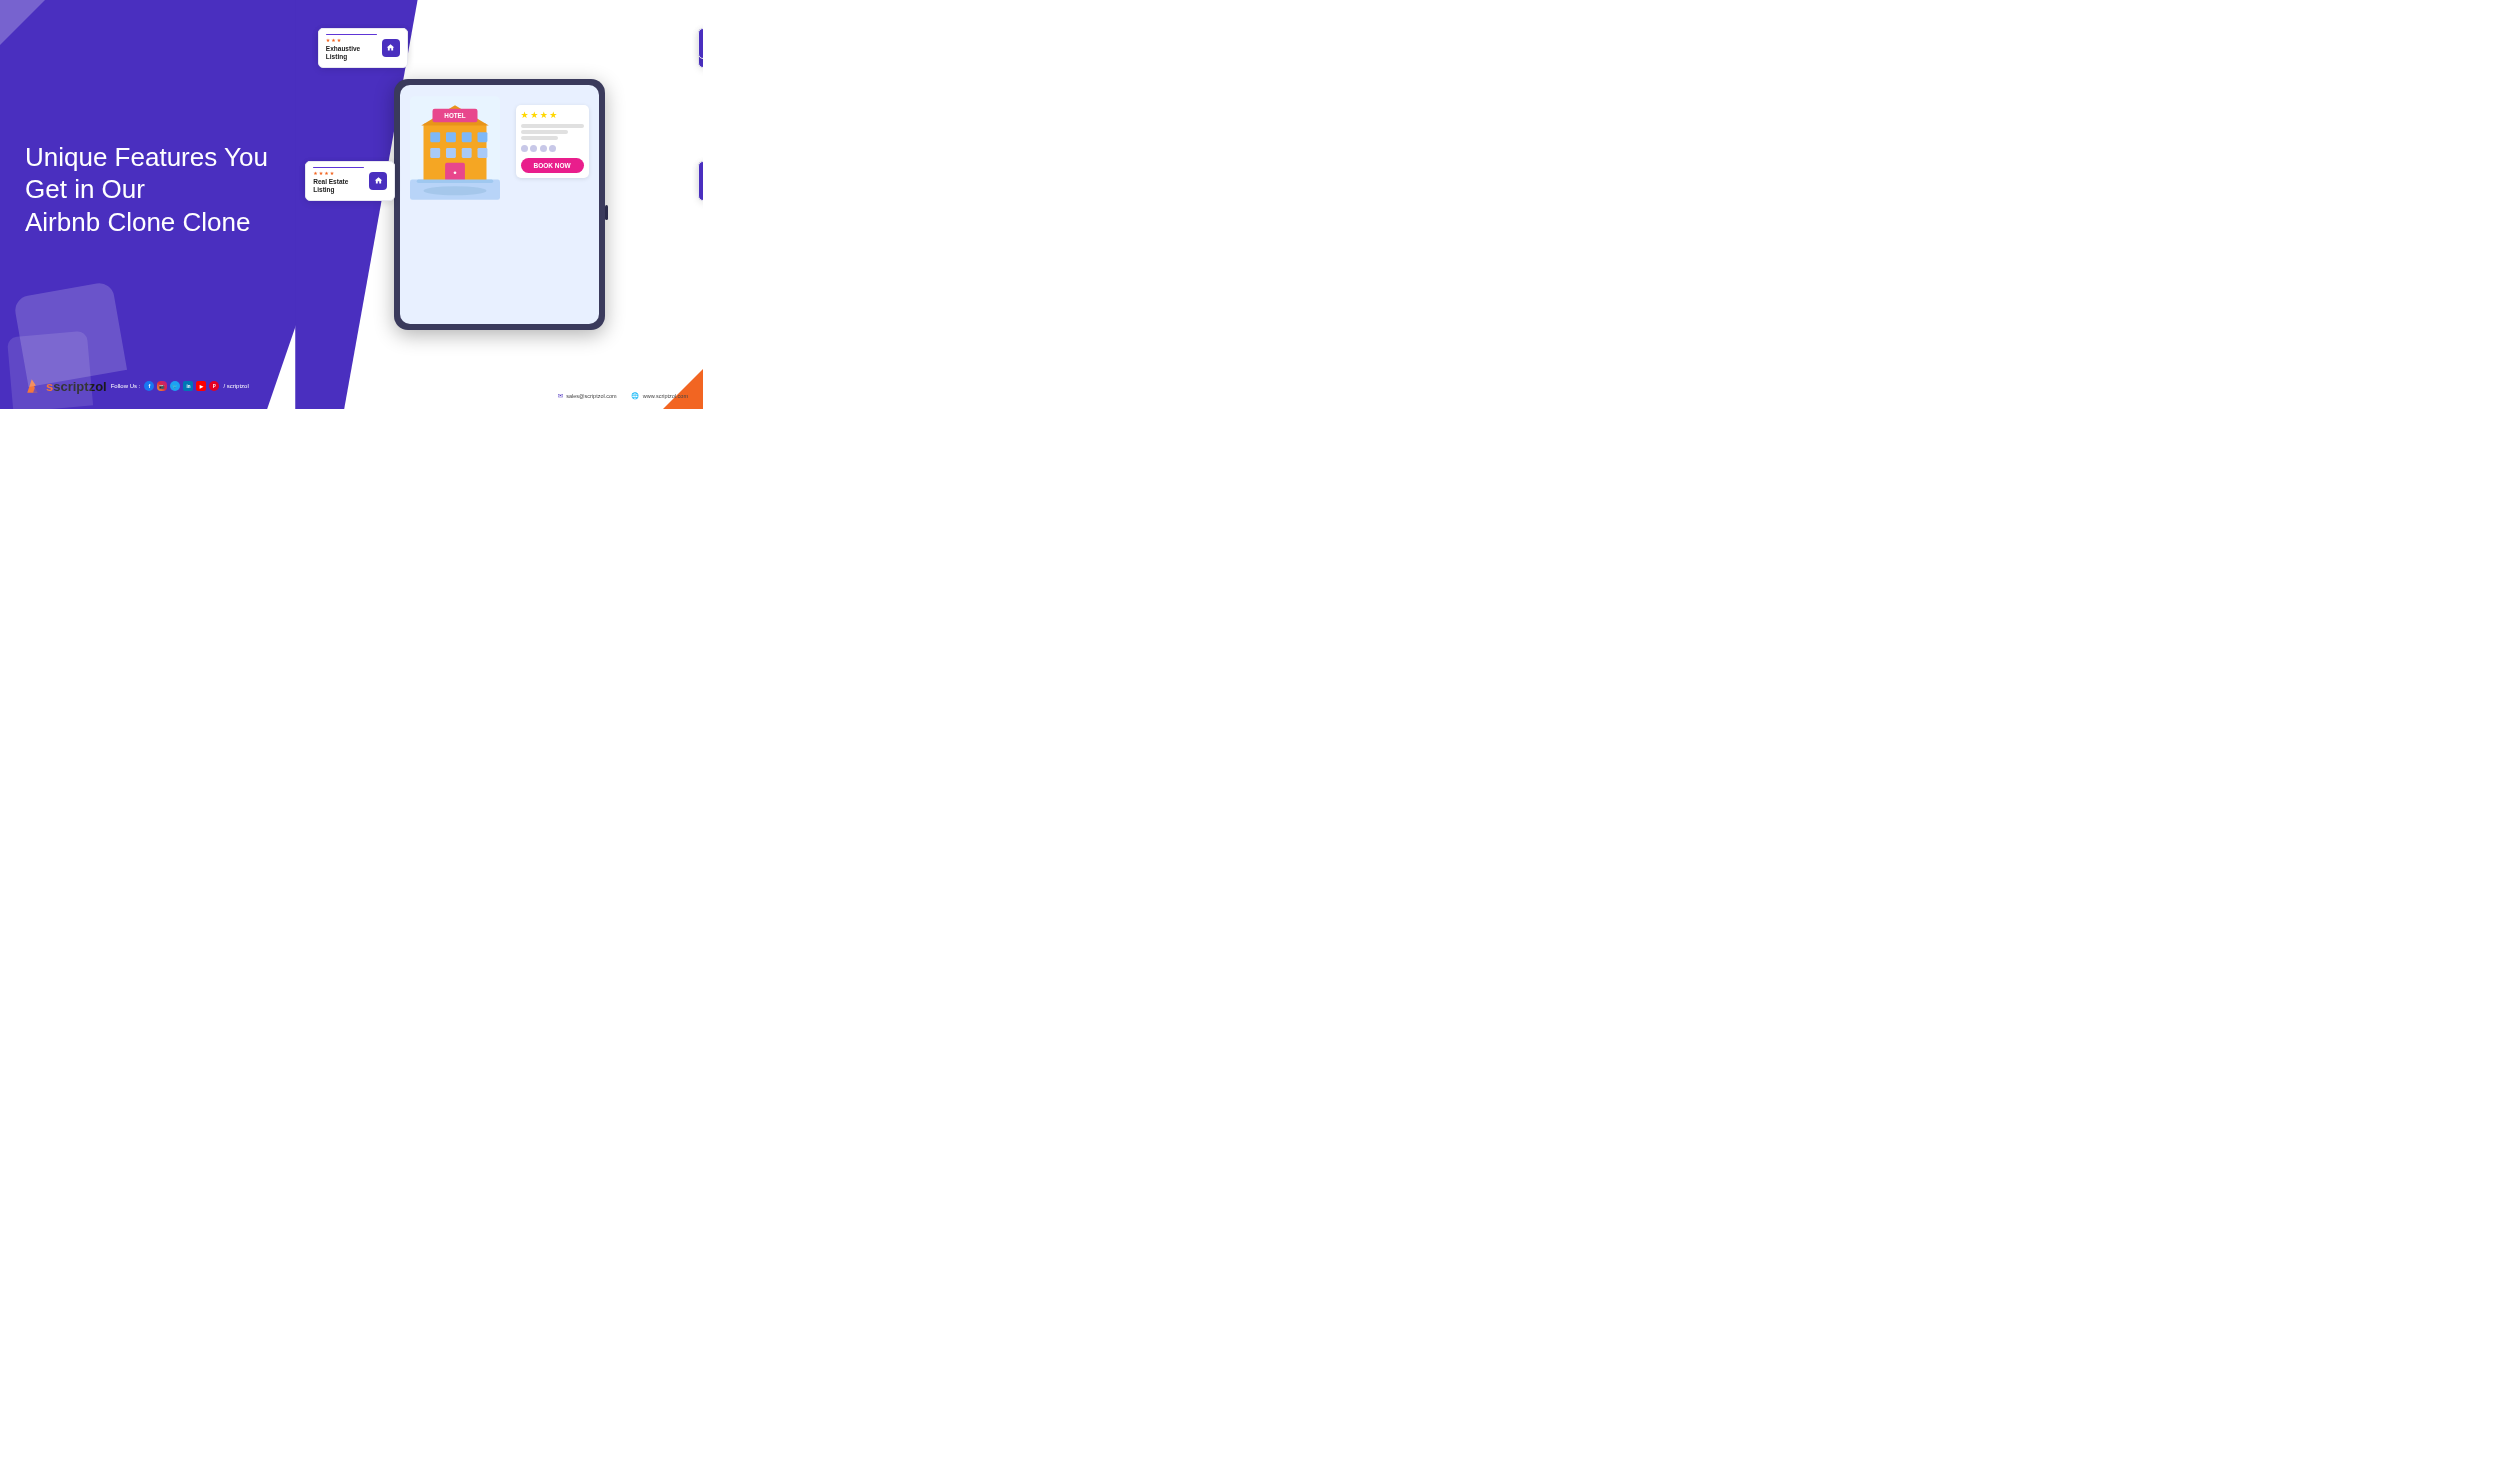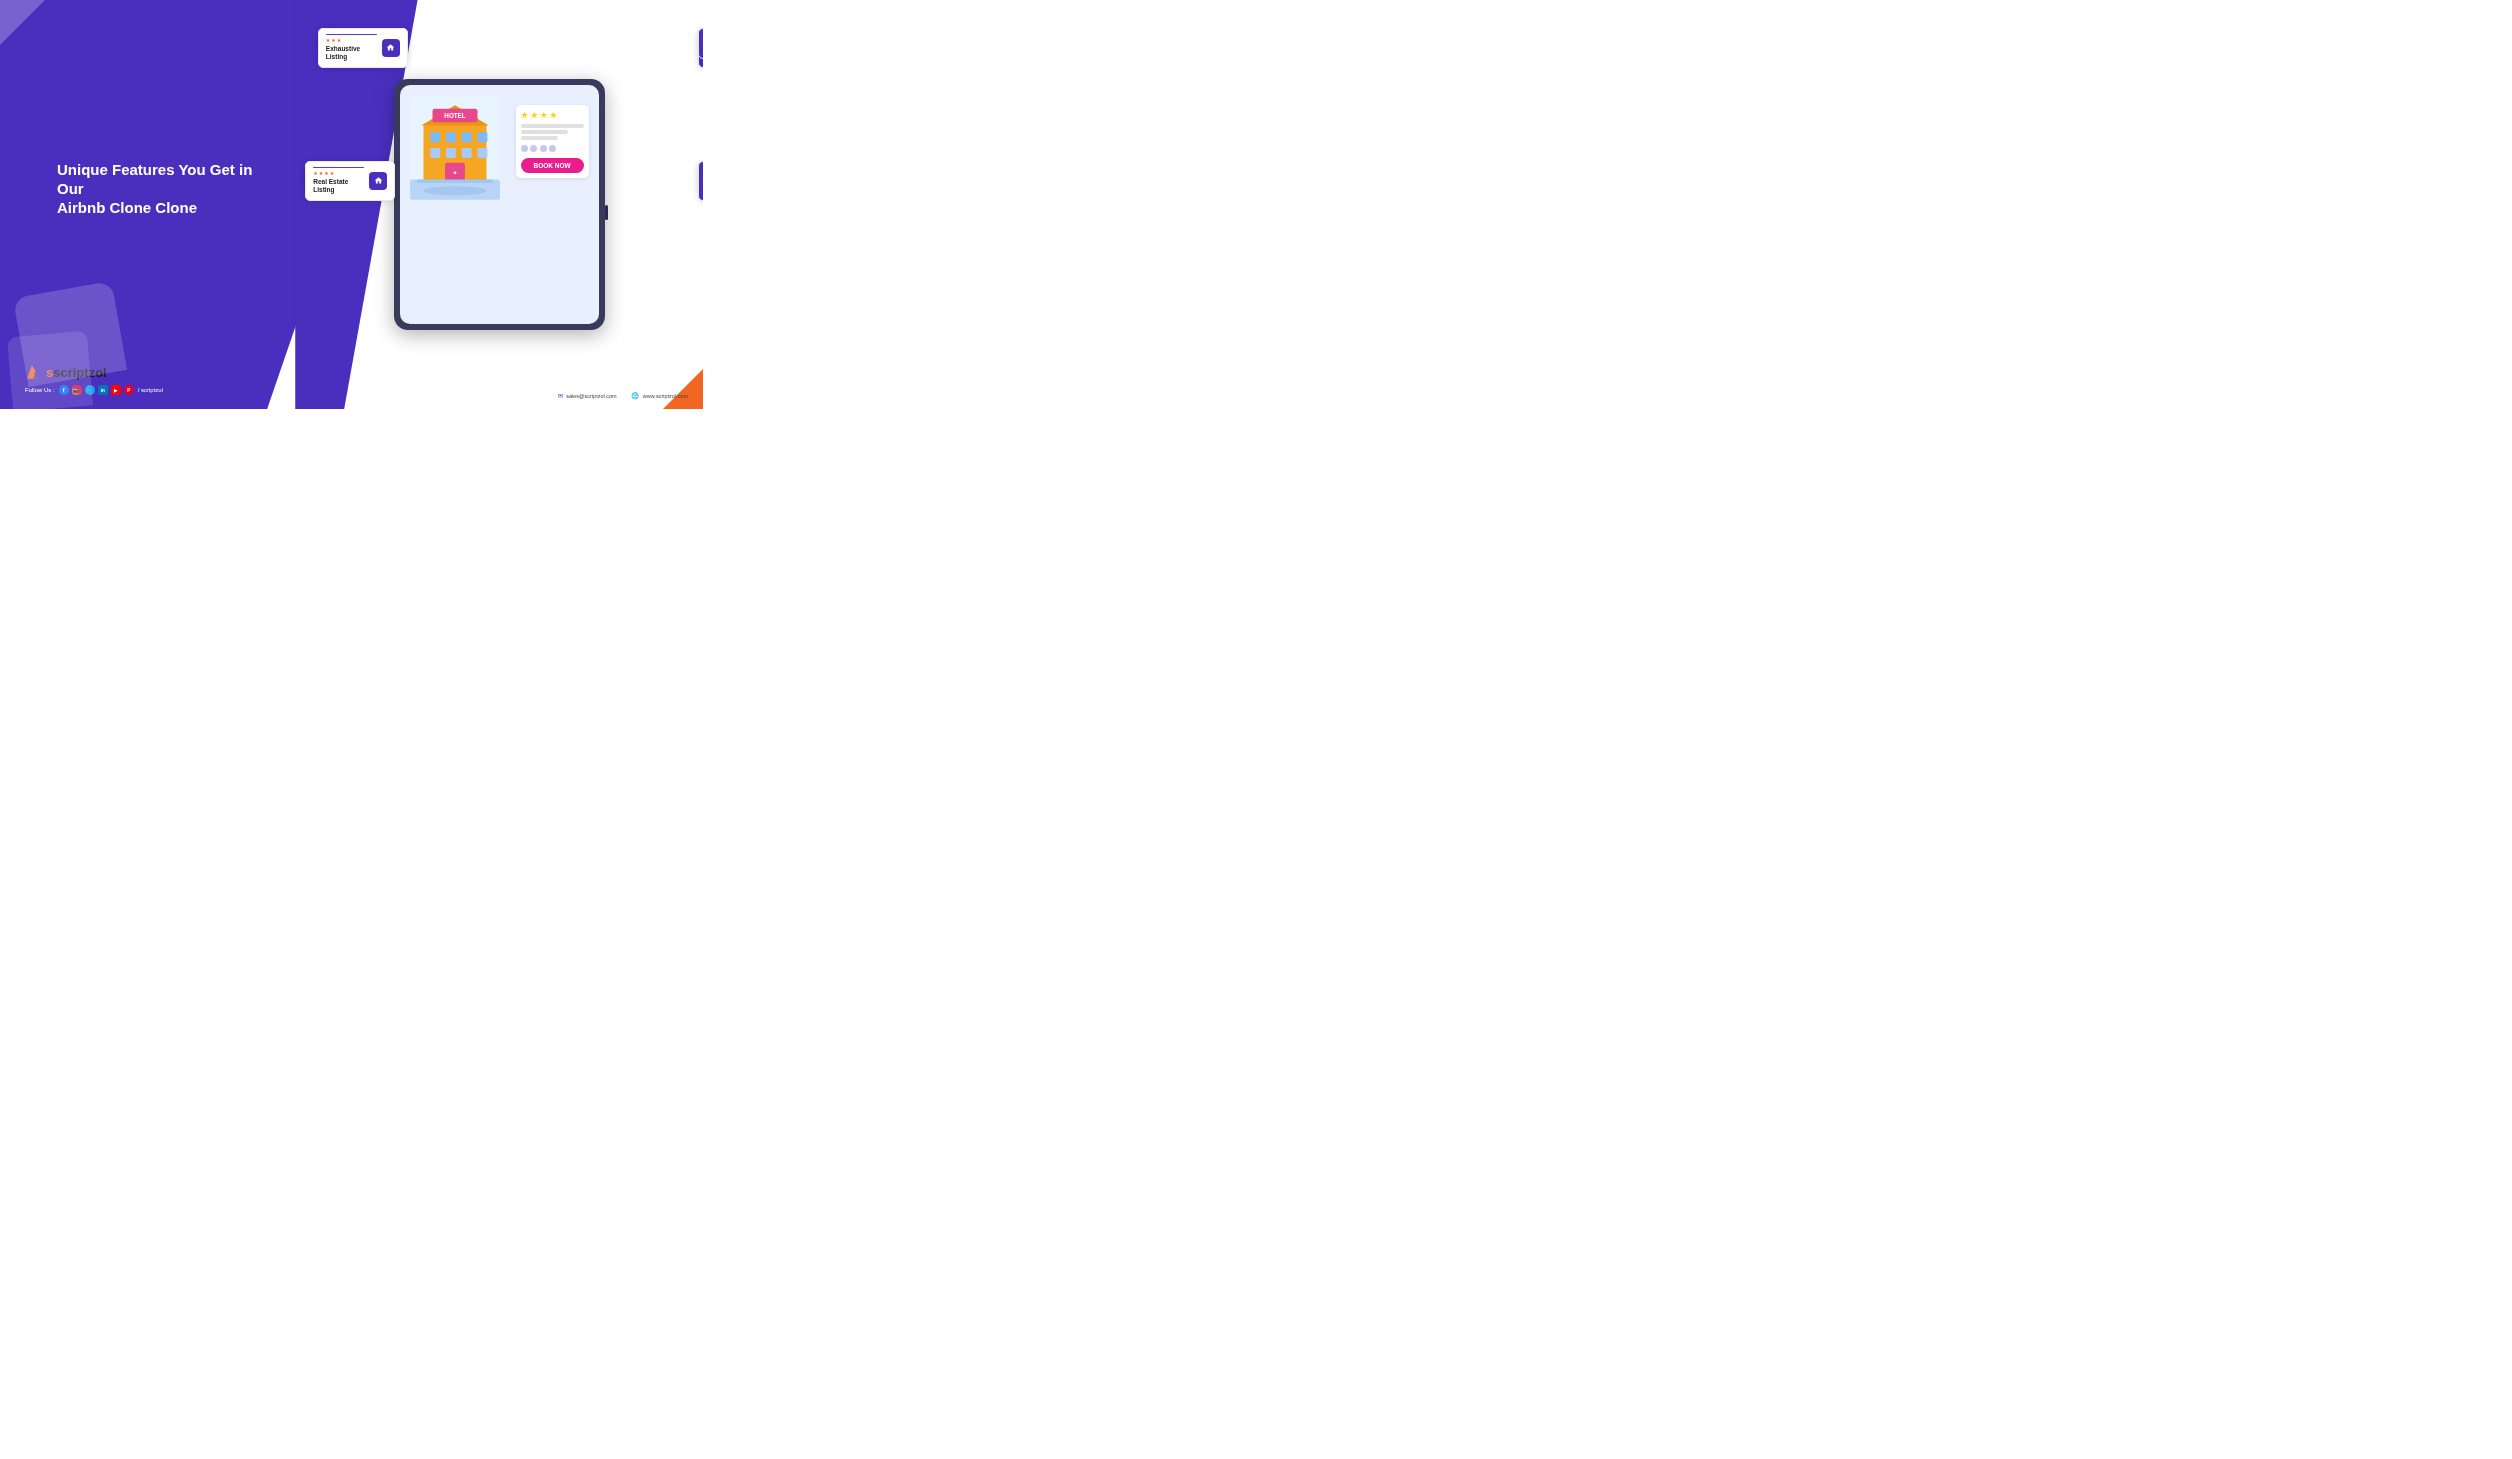--- a/index.html
+++ b/index.html
@@ -57,34 +57,33 @@
       width: 42%;
       height: 100%;
       display: flex;
       flex-direction: column;
       justify-content: center;
       padding: 20px 25px;
     }
 
     .main-heading {
       color: #ffffff;
-      font-size: 15px;
-      font-weight: 700;
+      font-size: 26px;
+      font-weight: 400;
       line-height: 1.25;
       margin-bottom: 30px;
-      margin-left: 32px;
     }
 
     
     .logo-area {
       position: absolute;
       bottom: 14px;
       left: 25px;
       display: flex;
-      flex-direction: column;
+      flex-direction: row;
       gap: 4px;
     }
 
     .logo-wrapper {
       display: flex;
       align-items: center;
       gap: 3px;
     }
 
     .logo-icon {

